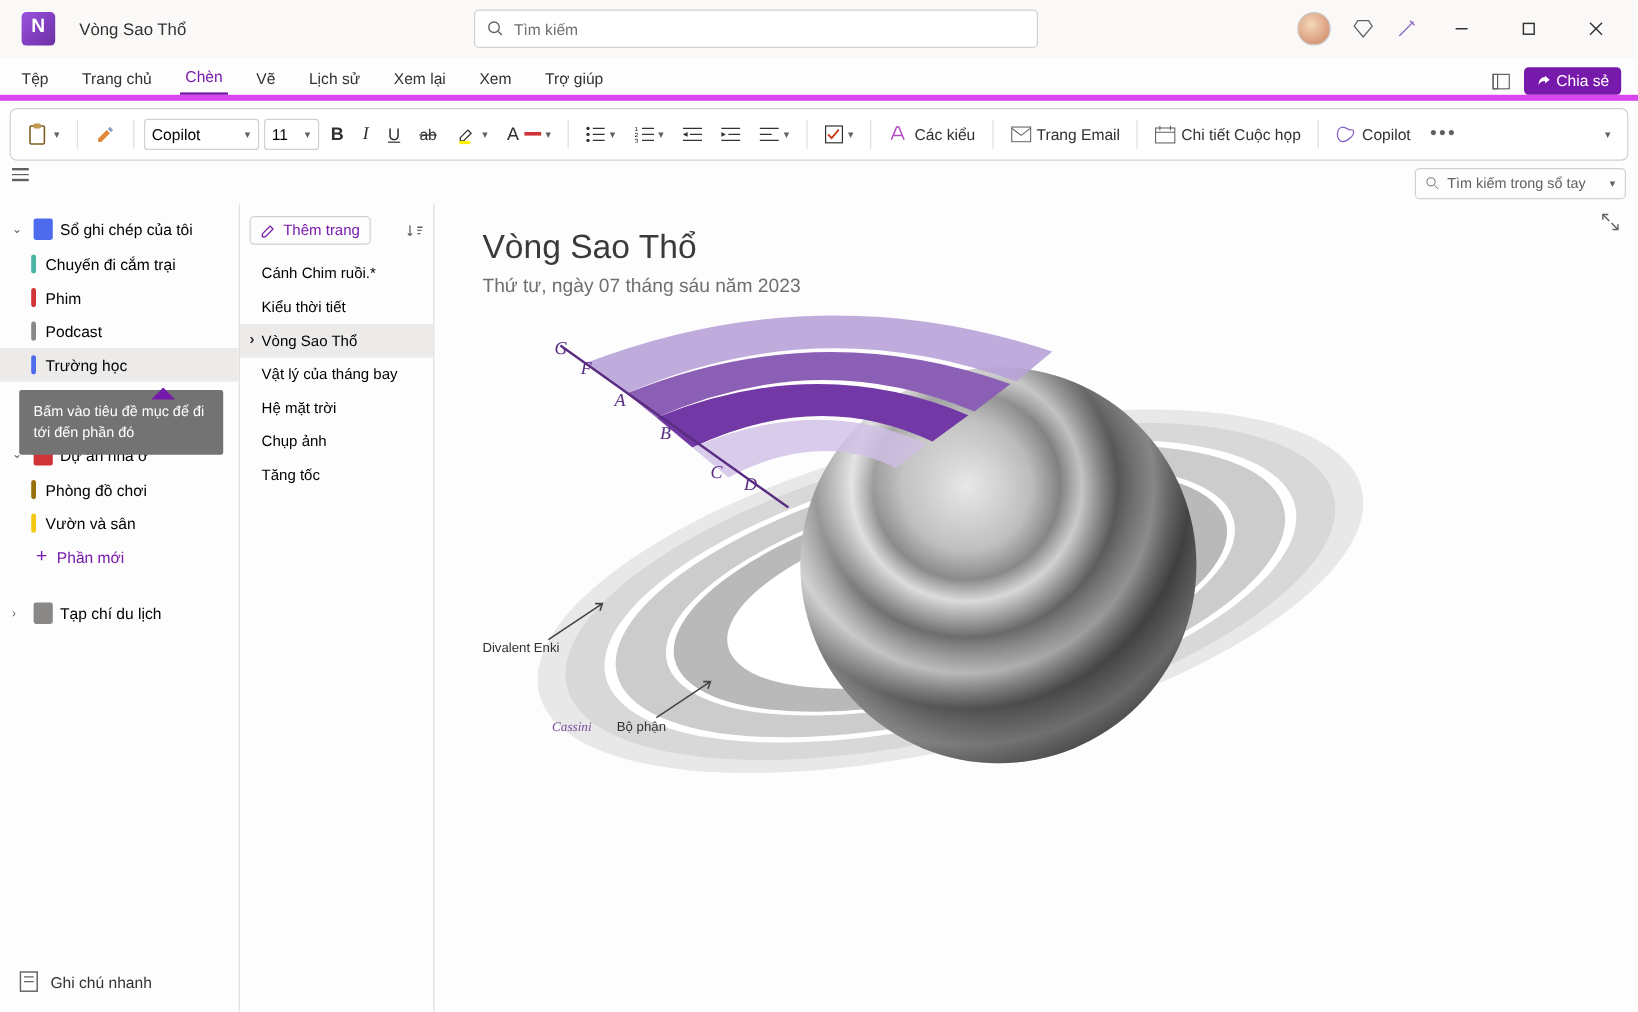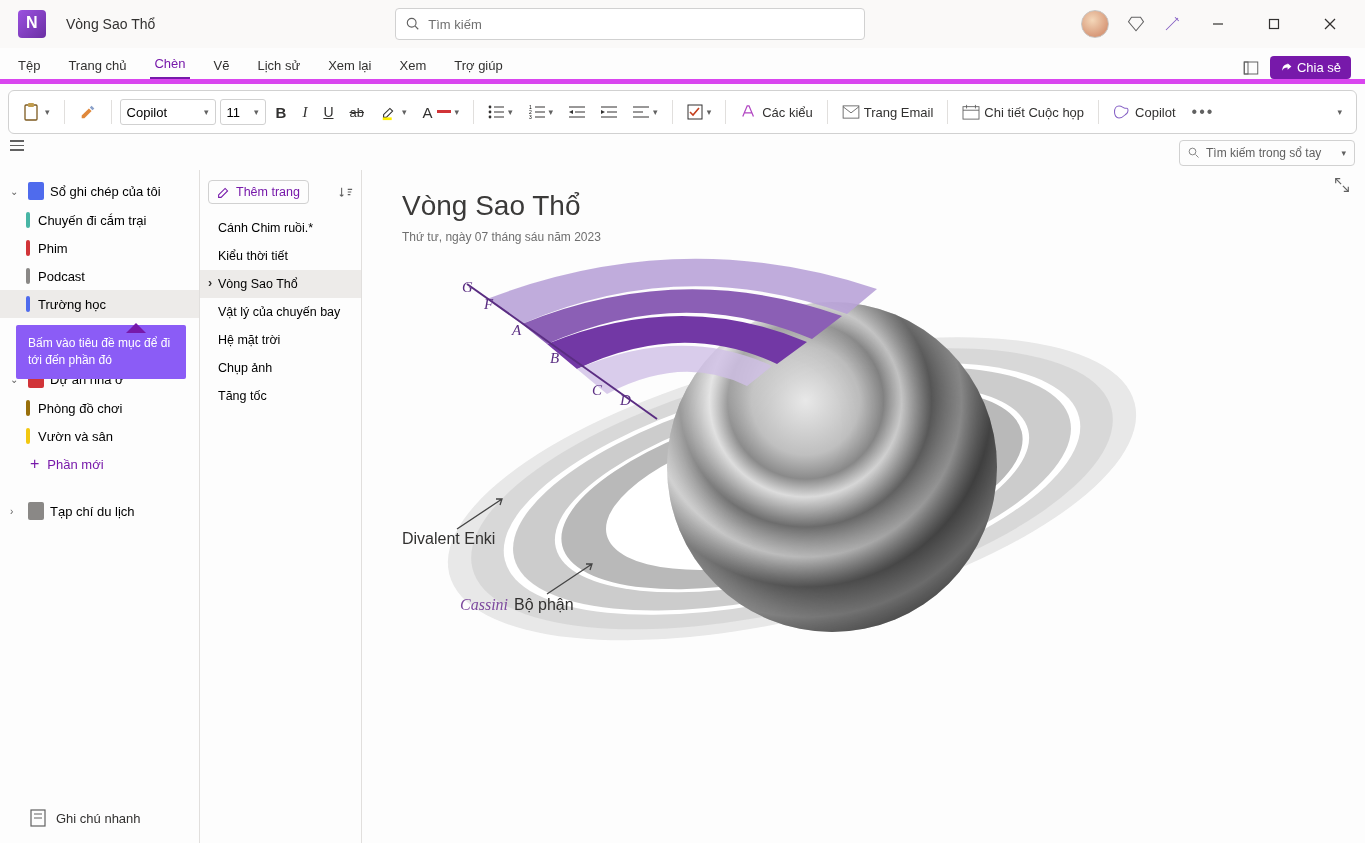--- a/index.html
+++ b/index.html
@@ -47,48 +47,48 @@
 .nb-item { display: flex; align-items: center; padding: 4px 8px 4px 10px; gap: 6px; min-height: 30px; cursor: pointer; }
 .nb-item.hdr { font-weight: 400; }
 .chev-icon { font-size: 10px; color: #616161; width: 12px; }
 .nb-icon { width: 16px; height: 18px; border-radius: 2px; }
 .nb-blue { background: #4f6bed; } .nb-pink { background: #d13438; } .nb-grey { background: #8a8886; }
 .sec-item { display: flex; align-items: center; padding: 4px 8px 4px 26px; gap: 8px; min-height: 28px; cursor: pointer; }
 .sec-item.sel { background: #edebe9; }
 .sec-bar { width: 4px; height: 16px; border-radius: 2px; }
 .c-teal{background:#48b5a5}.c-red{background:#d13438}.c-gray{background:#8a8886}.c-blue{background:#4f6bed}.c-dred{background:#a4262c}.c-yel{background:#f2c811}.c-brown{background:#986f0b}
 .add-sec { display: flex; align-items: center; padding: 4px 8px 4px 30px; gap: 8px; color: #7719aa; min-height: 28px; cursor: pointer; font-size: 13px;}
-.tooltip { position: absolute; top: 155px; left: 16px; background: #8b5cf6; color: white; padding: 10px 12px; font-size: 12px; width: 170px; border-radius: 2px; line-height: 1.4; z-index: 10; }
+.tooltip { position: absolute; top: 155px; left: 16px; background: #737373; color: white; padding: 10px 12px; font-size: 12px; width: 170px; border-radius: 2px; line-height: 1.4; z-index: 10; }
 .tooltip::before { content: ""; position: absolute; top: -12px; left: 110px; border: 10px solid transparent; border-bottom-color: #7719aa; }
 
-.quick-notes { position: absolute; bottom: 10px; left: 24px; display: flex; align-items: center; gap: 10px; font-size: 13px; color: #323130; padding: 6px; width: 180px; }
+.quick-notes { position: absolute; bottom: 10px; left: 10px; display: flex; align-items: center; gap: 10px; font-size: 13px; color: #323130; padding: 6px; width: 180px; }
 
 .pages-col { width: 162px; border-right: 1px solid #e1dfdd; padding: 6px 0; font-size: 12.5px; }
 .pages-hdr { display: flex; align-items: center; padding: 4px 8px; gap: 23px; margin-bottom: 6px; }
 .add-page { border: 1px solid #d1d1d1; border-radius: 4px; padding: 4px 8px; display: flex; align-items: center; gap: 6px; color: #7719aa; }
 .sort-ico { margin-left: auto; color: #616161; }
 .page-item { padding: 7px 12px 7px 18px; cursor: pointer; position: relative; }
 .page-item.sel { background: #edebe9; }
 .page-item.sel::before { content: "›"; position: absolute; left: 8px; color: #323130; font-weight: bold; top: 6px; }
 
 .note-area { flex: 1; position: relative; padding: 20px 40px; }
 .note-title { font-size: 28px; color: #3b3a39; font-weight: 300; margin-bottom: 8px; }
-.note-date { font-size: 12px; color: #6f6f6f; margin-bottom: 20px; }
+.note-date { font-size: 16px; color: #6f6f6f; margin-bottom: 20px; }
 .fullscreen-ico { position: absolute; top: 6px; right: 14px; }
 
 
 .saturn-wrap { position: relative; width: 780px; height: 460px; margin-top: 10px; }
 .planet { position: absolute; left: 265px; top: 38px; width: 330px; height: 330px; border-radius: 50%;
   background: radial-gradient(circle at 42% 30%, #e8e8e8 0%, #bfbfbf 18%, #8a8a8a 26%, #dcdcdc 32%, #707070 42%, #cfcfcf 52%, #6a6a6a 62%, #b8b8b8 72%, #585858 85%, #a0a0a0 95%);
   box-shadow: inset -60px -40px 80px rgba(0,0,0,.45), inset 30px 20px 50px rgba(255,255,255,.35); z-index: 5;}
 .ring-back { position: absolute; left: 10px; top: 10px; width: 760px; height: 420px; z-index: 2; }
 .ring-back svg, .ring-front svg, .arc-ov svg { width: 100%; height: 100%; }
 .ring-front { position: absolute; left: 10px; top: 10px; width: 760px; height: 420px; z-index: 8; pointer-events: none;}
 .arc-ov { position: absolute; left: 30px; top: -20px; width: 500px; height: 260px; z-index: 9; }
-.annot { position: absolute; font-size: 16px; color: #323130; z-index: 10;}
+.annot { position: absolute; font-size: 11px; color: #323130; z-index: 10;}
 .annot.enki { left: 0px; top: 266px; } .annot.cassini { left: 58px; top: 332px; font-style: italic; color: #7d4a9e; font-family: cursive;}
 .annot.bophan { left: 112px; top: 332px; }
 .arrow { position: absolute; z-index: 10; stroke: #444; stroke-width: 1.3; fill: none; }
 .ring-lbl { position: absolute; font-family: cursive; font-style: italic; color: #5a2d82; font-size: 15px; z-index: 12; }
 </style>
 </head>
 <body>
 
 <div class="titlebar">
   <div class="app-icon"></div>
@@ -372,21 +372,21 @@
           </svg>
         <span>Thêm trang</span>
       </div>
       <svg width="14" height="14" viewBox="0 0 16 16" class="sort-ico">
           <path d="M3 3v10m0 0l-2-2m2 2l2-2M10 5h5M10 8h4M10 11h3" fill="none" stroke="#616161" stroke-width="1.2"></path>
         </svg>
     </div>
     <div class="page-item">Cánh Chim ruồi.*</div>
     <div class="page-item">Kiểu thời tiết</div>
     <div class="page-item sel">Vòng Sao Thổ</div>
-    <div class="page-item">Vật lý của chuyến bay</div>
+    <div class="page-item">Vật lý của tháng bay</div>
     <div class="page-item">Hệ mặt trời</div>
     <div class="page-item">Chụp ảnh</div>
     <div class="page-item">Tăng tốc</div>
   </div>
 
   <div class="note-area">
     <svg class="fullscreen-ico icon-sm" viewBox="0 0 20 20">
         <path d="M3 8V3h5M17 12v5h-5" fill="none" stroke="#616161" stroke-width="1.3"></path>
         <line x1="3" y1="3" x2="9" y2="9" stroke="#616161" stroke-width="1.3"></line>
         <line x1="17" y1="17" x2="11" y2="11" stroke="#616161" stroke-width="1.3"></line>

